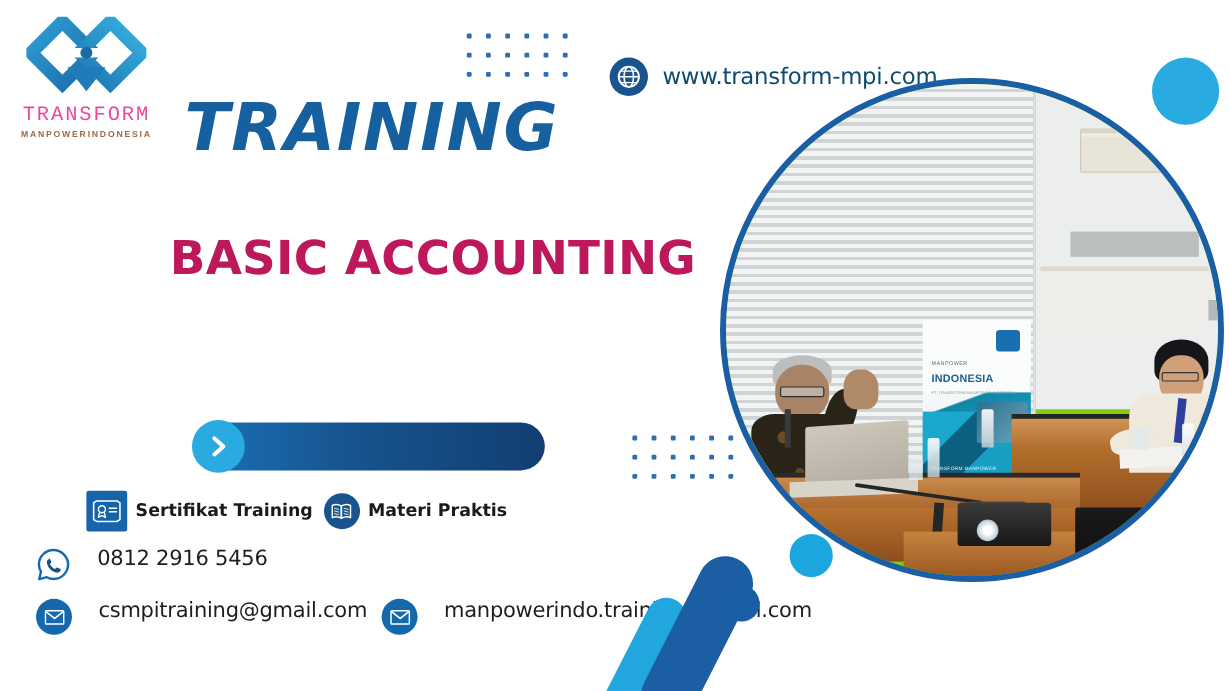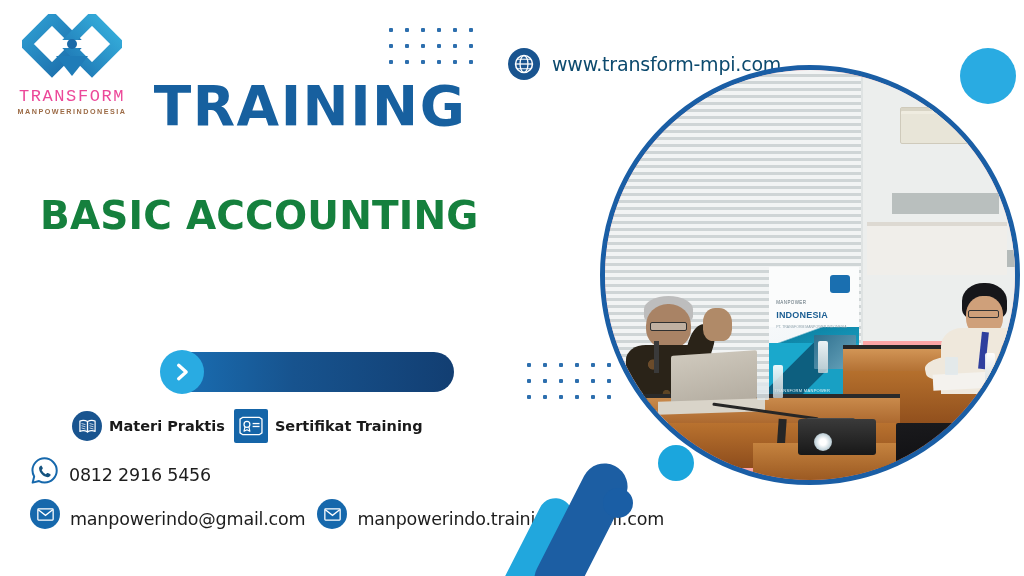--- a/index.html
+++ b/index.html
@@ -17,24 +17,25 @@
   .logo-sub { text-align:center; font-family:Liberation Mono, monospace;
     font-size:17px; letter-spacing:1.6px; color:#ec4899; font-weight:400; margin-top:1px; }
   .logo-sub2 { text-align:center; font-family:"Liberation Sans", sans-serif;
     font-size:7.2px; letter-spacing:1.5px; color:#9c6b46; font-weight:600; margin-top:1px; }
 
   
   .h-training {
     position:absolute; left:40px; top:74px; width:540px; text-align:center;
     font-size:55px; font-weight:bold; color:#17609f; letter-spacing:1.5px;
     font-family:"DejaVu Sans", sans-serif;
+    font-style:italic;
   }
   .h-topic {
-    position:absolute; left:40px; top:193px; width:540px; text-align:left;
-    font-size:39px; font-weight:bold; color:#15803d; letter-spacing:0.2px;
+    position:absolute; left:40px; top:193px; width:540px; text-align:right;
+    font-size:39px; font-weight:bold; color:#be185d; letter-spacing:0.2px;
     font-family:"DejaVu Sans", sans-serif;
   }
 
   
   .website { position:absolute; left:508px; top:48px; display:flex; align-items:center; gap:12px; }
   .globe-ic { width:32px; height:32px; border-radius:50%; background:#19548f;
     display:flex; align-items:center; justify-content:center; flex:0 0 auto; }
   .website-txt { font-size:19px; color:#0c4a6e; font-family:"DejaVu Sans", sans-serif; letter-spacing:-0.2px; }
 
   
@@ -53,36 +54,36 @@
   .ic-circle { width:30px; height:30px; border-radius:50%; background:#19548f;
     display:flex; align-items:center; justify-content:center; flex:0 0 auto; }
   .ic-square { width:34px; height:34px; border-radius:2px; background:#1565a8;
     display:flex; align-items:center; justify-content:center; flex:0 0 auto; }
   .ic-plain { width:32px; height:32px; display:flex; align-items:center; justify-content:center; flex:0 0 auto; }
 
   
   .contact-row { position:absolute; display:flex; align-items:center; }
   .row-phone { left:30px; top:456px; gap:36px; }
   .row-mail  { left:30px; top:499px; gap:12px; }
-  .ct { display:flex; align-items:flex-end; gap:10px; }
+  .ct { display:flex; align-items:flex-start; gap:22px; }
   .ct-txt { font-size:17.5px; color:#1d1d1d; font-family:"DejaVu Sans", sans-serif; letter-spacing:-0.2px; }
   .wa-ic { width:29px; height:29px; flex:0 0 auto; }
   .mail-ic { width:30px; height:30px; border-radius:50%; background:#1668ac;
     display:flex; align-items:center; justify-content:center; flex:0 0 auto; }
 
   
   .dots { position:absolute; display:grid; grid-template-columns:repeat(6,1fr);
     grid-template-rows:repeat(3,1fr); gap:12px; }
   .dots span { width:4px; height:4px; background:#2d6fae; border-radius:1px; display:block; }
   .dots-a { left:389px; top:28px; }
   .dots-b { left:527px; top:363px; }
 
   
   .photo-wrap { position:absolute; left:600px; top:65px; width:420px; height:420px;
-    border-radius:50%; border:5px solid #1a5ea5; overflow:hidden; background:#fca5a5; }
+    border-radius:50%; border:5px solid #1a5ea5; overflow:hidden; background:#84cc16; }
   .photo { position:absolute; inset:0; }
 
   
   .blinds { position:absolute; left:0; top:0; width:63%; height:72%;
     background:repeating-linear-gradient(180deg,#f2f4f4 0px,#f2f4f4 4px,#cfd5d6 4px,#cfd5d6 7px);
     border-right:2px solid #dfe3e3; }
   .blinds2 { position:absolute; left:0; top:72%; width:42%; height:14%;
     background:repeating-linear-gradient(180deg,#eef1f1 0px,#eef1f1 4px,#ccd2d3 4px,#ccd2d3 7px); }
   .wall-r { position:absolute; right:0; top:0; width:37%; height:66%; background:#eceeed; }
   .wall-panel { position:absolute; right:4%; top:30%; width:26%; height:5%; background:#b9bfbe; }
@@ -286,49 +287,49 @@
     <span class="cta-arrow">
       <svg width="20" height="20" viewBox="0 0 24 24">
         <polyline points="8,4 17,12 8,20" fill="none" stroke="#fff" stroke-width="4" stroke-linecap="round" stroke-linejoin="round"></polyline>
       </svg>
     </span>
   </div>
 
   <div class="features">
 
     <div class="feat">
+      <span class="ic-square">
+        <svg width="26" height="20" viewBox="0 0 32 24">
+          <path d="M2.5 3.5 L5.5 1.5 L26.5 1.5 L29.5 3.5 L29.5 20.5 L26.5 22.5 L5.5 22.5 L2.5 20.5 Z" fill="none" stroke="#fff" stroke-width="1.6" stroke-linejoin="round"></path>
+          <circle cx="11" cy="10" r="3.6" fill="none" stroke="#fff" stroke-width="1.5"></circle>
+          <path d="M8.6 13 L7.4 18.4 L11 16.6 L14.6 18.4 L13.4 13" fill="none" stroke="#fff" stroke-width="1.4" stroke-linejoin="round"></path>
+          <line x1="18" y1="9" x2="26.5" y2="9" stroke="#fff" stroke-width="1.6"></line>
+          <line x1="18" y1="12.6" x2="26.5" y2="12.6" stroke="#fff" stroke-width="1.6"></line>
+        </svg>
+      </span>
+      <span class="feat-label">Sertifikat Training</span>
+    </div>
+
+    <div class="feat">
       <span class="ic-circle">
         <svg width="19" height="19" viewBox="0 0 24 24">
           <path d="M2.4 5.2c3-1.3 6.2-1.3 9.6.6v13c-3.4-1.9-6.6-1.9-9.6-.6z" fill="none" stroke="#fff" stroke-width="1.5" stroke-linejoin="round"></path>
           <path d="M21.6 5.2c-3-1.3-6.2-1.3-9.6.6v13c3.4-1.9 6.6-1.9 9.6-.6z" fill="none" stroke="#fff" stroke-width="1.5" stroke-linejoin="round"></path>
           <line x1="12" y1="5.8" x2="12" y2="18.8" stroke="#fff" stroke-width="1.3"></line>
           <line x1="4.4" y1="8.2" x2="9.4" y2="9.6" stroke="#fff" stroke-width="0.9"></line>
           <line x1="4.4" y1="11" x2="9.4" y2="12.4" stroke="#fff" stroke-width="0.9"></line>
           <line x1="4.4" y1="13.8" x2="9.4" y2="15.2" stroke="#fff" stroke-width="0.9"></line>
           <line x1="14.6" y1="8.2" x2="19.6" y2="9.6" stroke="#fff" stroke-width="0.9"></line>
           <line x1="14.6" y1="11" x2="19.6" y2="12.4" stroke="#fff" stroke-width="0.9"></line>
           <line x1="14.6" y1="13.8" x2="19.6" y2="15.2" stroke="#fff" stroke-width="0.9"></line>
         </svg>
       </span>
       <span class="feat-label">Materi Praktis</span>
     </div>
 
-    <div class="feat">
-      <span class="ic-square">
-        <svg width="26" height="20" viewBox="0 0 32 24">
-          <path d="M2.5 3.5 L5.5 1.5 L26.5 1.5 L29.5 3.5 L29.5 20.5 L26.5 22.5 L5.5 22.5 L2.5 20.5 Z" fill="none" stroke="#fff" stroke-width="1.6" stroke-linejoin="round"></path>
-          <circle cx="11" cy="10" r="3.6" fill="none" stroke="#fff" stroke-width="1.5"></circle>
-          <path d="M8.6 13 L7.4 18.4 L11 16.6 L14.6 18.4 L13.4 13" fill="none" stroke="#fff" stroke-width="1.4" stroke-linejoin="round"></path>
-          <line x1="18" y1="9" x2="26.5" y2="9" stroke="#fff" stroke-width="1.6"></line>
-          <line x1="18" y1="12.6" x2="26.5" y2="12.6" stroke="#fff" stroke-width="1.6"></line>
-        </svg>
-      </span>
-      <span class="feat-label">Sertifikat Training</span>
-    </div>
-
   </div>
 
   <div class="contact-row row-phone">
     <div class="ct">
       <span class="wa-ic">
         <svg width="29" height="29" viewBox="0 0 32 32">
           <path d="M16 2.6c-7.3 0-13.3 5.9-13.3 13.2 0 2.4.7 4.7 1.9 6.7L2.9 29.4l7.1-1.8c1.9 1 4 1.6 6.2 1.6 7.3 0 13.3-5.9 13.3-13.2S23.3 2.6 16 2.6z" fill="none" stroke="#1668ac" stroke-width="2.2" stroke-linejoin="round"></path>
           <path d="M11.6 10.2c.4-.1 1 .1 1.3.7l1.1 2.2c.2.5.1 1-.2 1.3l-.7.8c-.2.3-.2.6 0 .9.9 1.6 2.2 2.9 3.8 3.8.3.2.7.1.9-.1l.8-.8c.3-.3.8-.4 1.2-.2l2.3 1.1c.6.3.8.9.6 1.4-.5 1.3-1.8 2.2-3.2 2.1-4.9-.4-9.1-4.6-9.5-9.5-.1-1.4.8-2.6 2.1-3.1 .1 0 .1 0 .2-.1z" fill="#15537f"></path>
         </svg>
       </span>
@@ -337,21 +338,21 @@
   </div>
 
   <div class="contact-row row-mail">
     <div class="ct">
       <span class="mail-ic">
         <svg width="17" height="17" viewBox="0 0 24 18">
           <rect x="1.2" y="1.2" width="21.6" height="15.6" rx="1" fill="none" stroke="#fff" stroke-width="1.8"></rect>
           <polyline points="1.8,2.2 12,10.2 22.2,2.2" fill="none" stroke="#fff" stroke-width="1.8"></polyline>
         </svg>
       </span>
-      <span class="ct-txt">manpowerindo@gmail.com</span>
+      <span class="ct-txt">csmpitraining@gmail.com</span>
     </div>
     <div class="ct">
       <span class="mail-ic">
         <svg width="17" height="17" viewBox="0 0 24 18">
           <rect x="1.2" y="1.2" width="21.6" height="15.6" rx="1" fill="none" stroke="#fff" stroke-width="1.8"></rect>
           <polyline points="1.8,2.2 12,10.2 22.2,2.2" fill="none" stroke="#fff" stroke-width="1.8"></polyline>
         </svg>
       </span>
       <span class="ct-txt">manpowerindo.training@gmail.com</span>
     </div>

